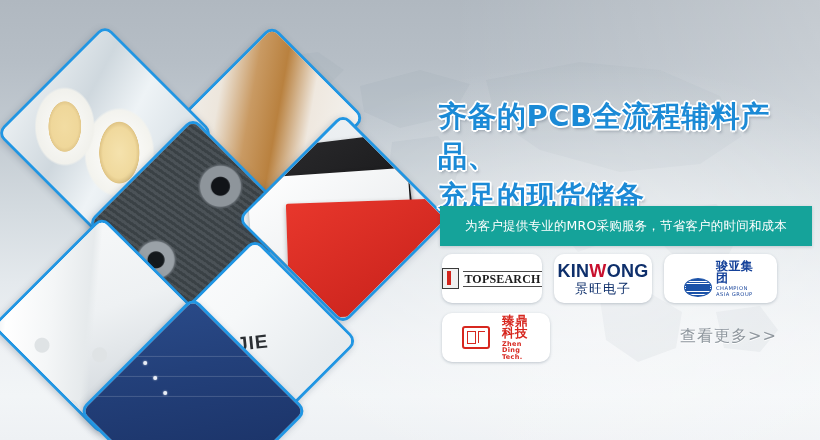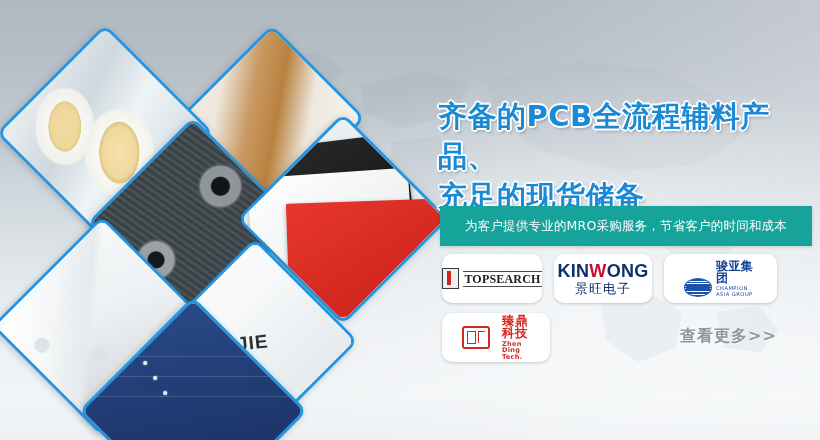--- a/index.html
+++ b/index.html
@@ -281,21 +281,21 @@
   }
   .zd-txt { line-height: 1; text-align: left; }
   .zd-cn { font-size: 12.5px; font-weight: 700; color: #d7271f; letter-spacing: .5px; }
   .zd-en { font-size: 6.5px; font-weight: 700; color: #d7271f; letter-spacing: .3px; margin-top: 1px; }
 
   .more {
     position: absolute;
     left: 250px;
     top: 312px;
     font-size: 16px;
-    font-weight: 700;
+    font-weight: 400;
     color: #8f979e;
     letter-spacing: 1px;
     text-shadow: 0 1px 0 rgba(255,255,255,.95);
     cursor: pointer;
   }
 </style>
 </head>
 <body>
 
 <div id="banner">

